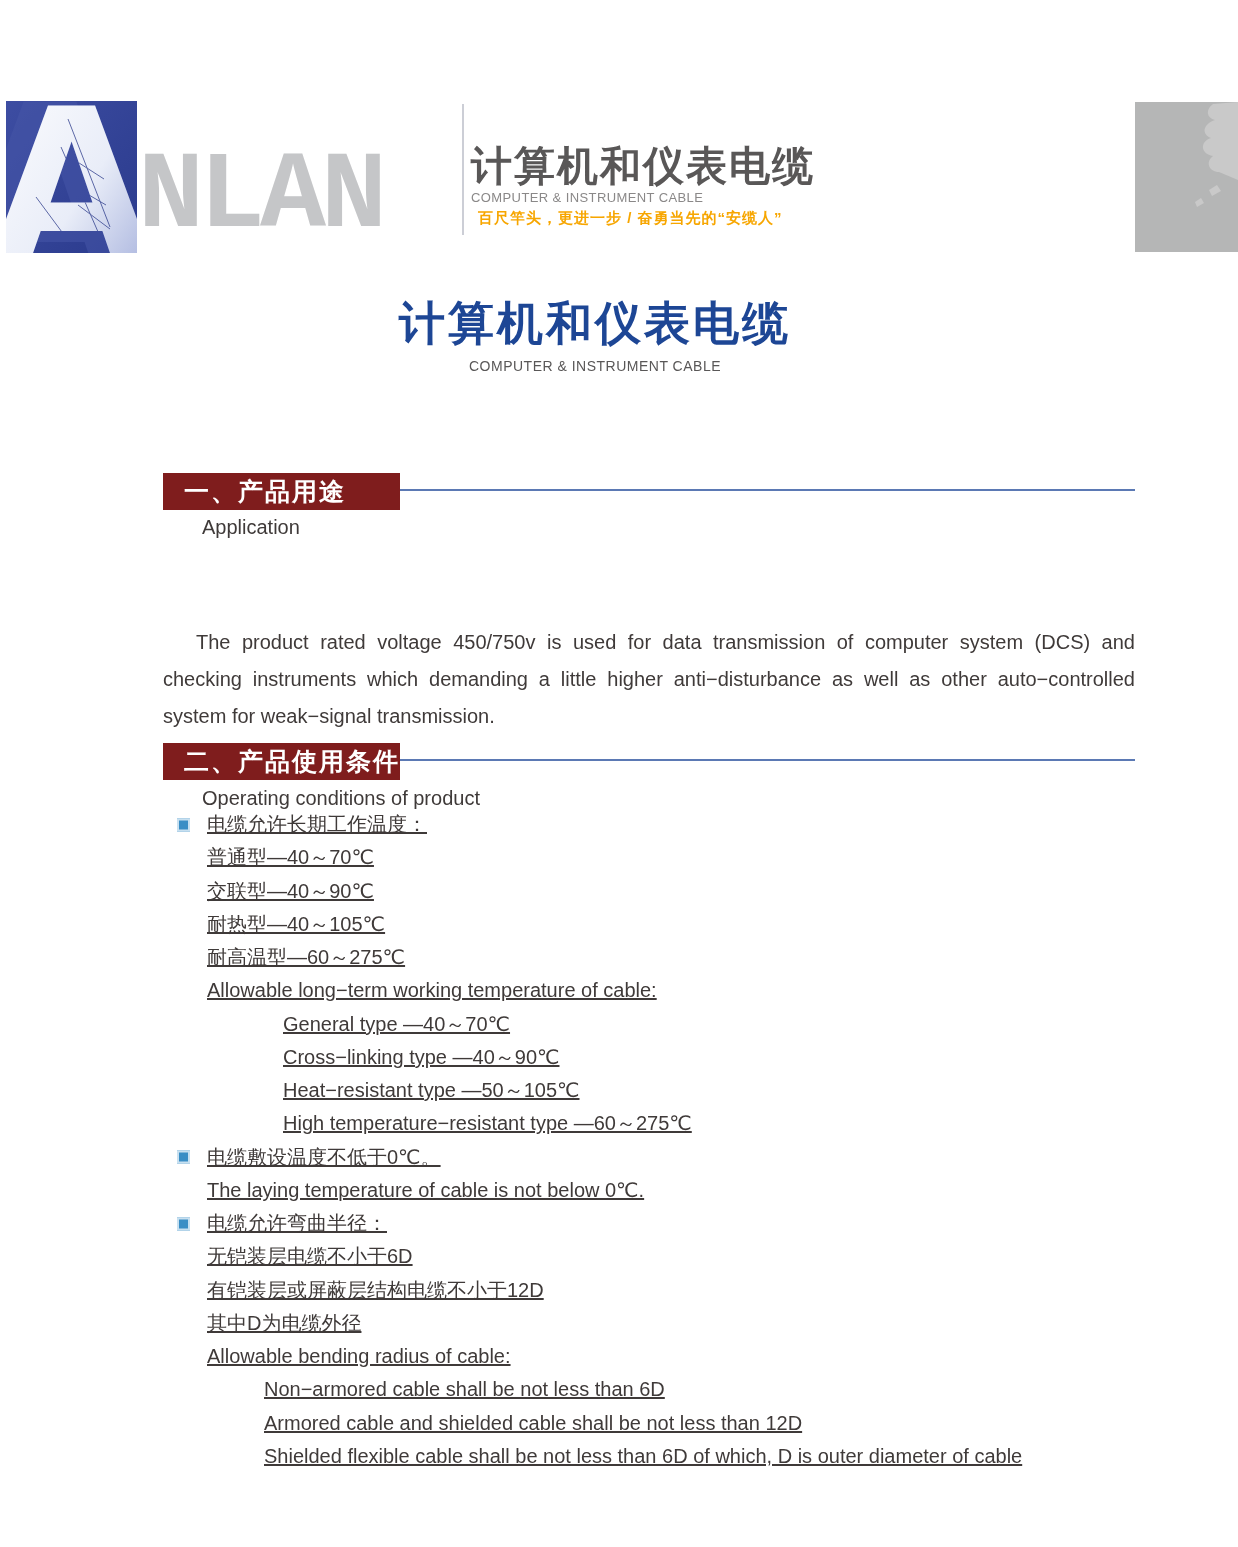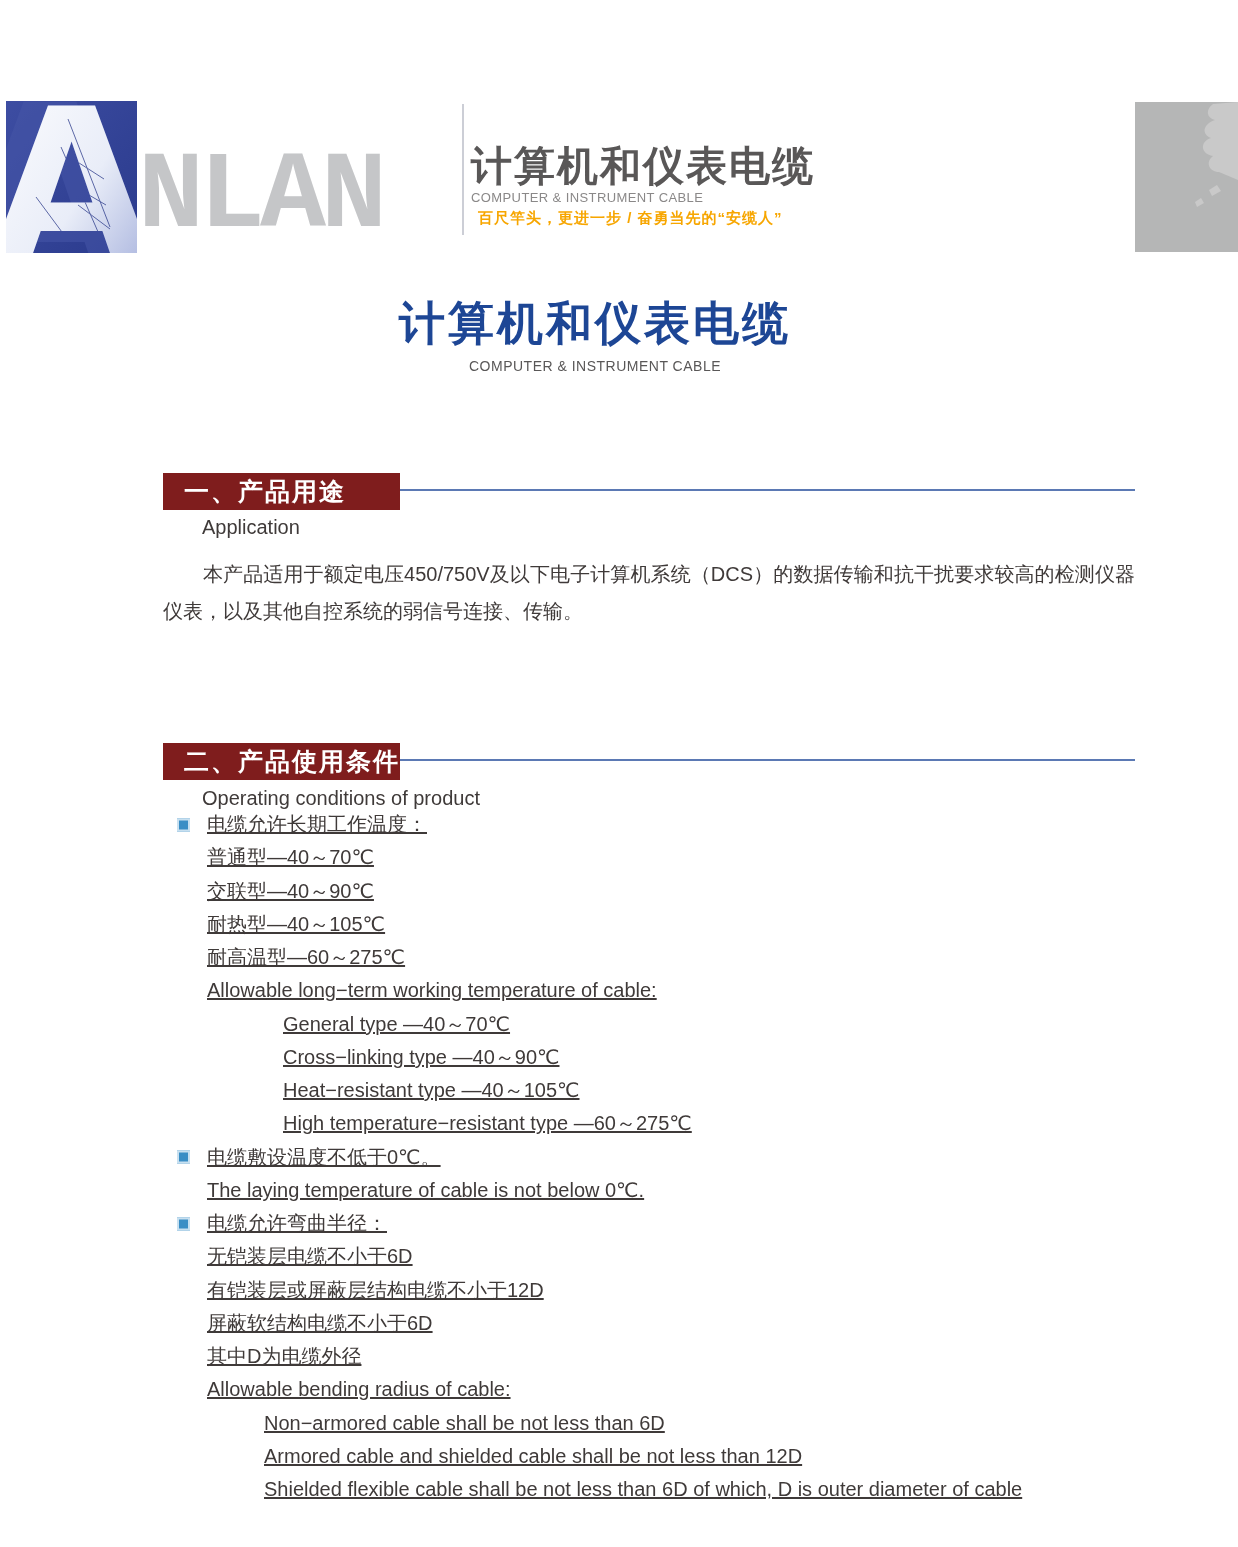--- a/index.html
+++ b/index.html
@@ -130,21 +130,21 @@
       </g>
     </svg>
   </div>
 
   <div class="doc-title-cn">计算机和仪表电缆</div>
   <div class="doc-title-en">COMPUTER &amp; INSTRUMENT CABLE</div>
 
   <div class="sec-bar bar-1">一、产品用途</div>
   <div class="sec-line line-1"></div>
   <div class="sec-sub sub-1">Application</div>
-  <div class="para para-cn">本产品适用于额定电压450/750V及以下电子计算机系统（DCS）的数据传输和抗干扰要求较高的检测仪器仪表，以及其他自控系统的弱信号连接、传输。</div>
+  <div class="para para-en">The product rated voltage 450/750v is used for data transmission of computer system (DCS) and checking instruments which demanding a little higher anti−disturbance as well as other auto−controlled system for weak−signal transmission.</div>
 
   <div class="sec-bar bar-2">二、产品使用条件</div>
   <div class="sec-line line-2"></div>
   <div class="sec-sub sub-2">Operating conditions of product</div>
 
   <div class="cond-list" id="cond-list">
       <div class="cond-line ind-0">
         <span class="bullet"></span>
         <span>电缆允许长期工作温度：</span>
       </div>
@@ -163,21 +163,21 @@
       <div class="cond-line ind-0">
         <span>Allowable long−term working temperature of cable:</span>
       </div>
       <div class="cond-line ind-1">
         <span>General type —40～70℃</span>
       </div>
       <div class="cond-line ind-1">
         <span>Cross−linking type —40～90℃</span>
       </div>
       <div class="cond-line ind-1">
-        <span>Heat−resistant type —40～105℃</span>
+        <span>Heat−resistant type —50～105℃</span>
       </div>
       <div class="cond-line ind-1">
         <span>High temperature−resistant type —60～275℃</span>
       </div>
       <div class="cond-line ind-0">
         <span class="bullet"></span>
         <span>电缆敷设温度不低于0℃。</span>
       </div>
       <div class="cond-line ind-0">
         <span>The laying temperature of cable is not below 0℃.</span>
@@ -186,23 +186,20 @@
         <span class="bullet"></span>
         <span>电缆允许弯曲半径：</span>
       </div>
       <div class="cond-line ind-0">
         <span>无铠装层电缆不小于6D</span>
       </div>
       <div class="cond-line ind-0">
         <span>有铠装层或屏蔽层结构电缆不小于12D</span>
       </div>
       <div class="cond-line ind-0">
-        <span>屏蔽软结构电缆不小于6D</span>
-      </div>
-      <div class="cond-line ind-0">
         <span>其中D为电缆外径</span>
       </div>
       <div class="cond-line ind-0">
         <span>Allowable bending radius of cable:</span>
       </div>
       <div class="cond-line ind-2">
         <span>Non−armored cable shall be not less than 6D</span>
       </div>
       <div class="cond-line ind-2">
         <span>Armored cable and shielded cable shall be not less than 12D</span>

